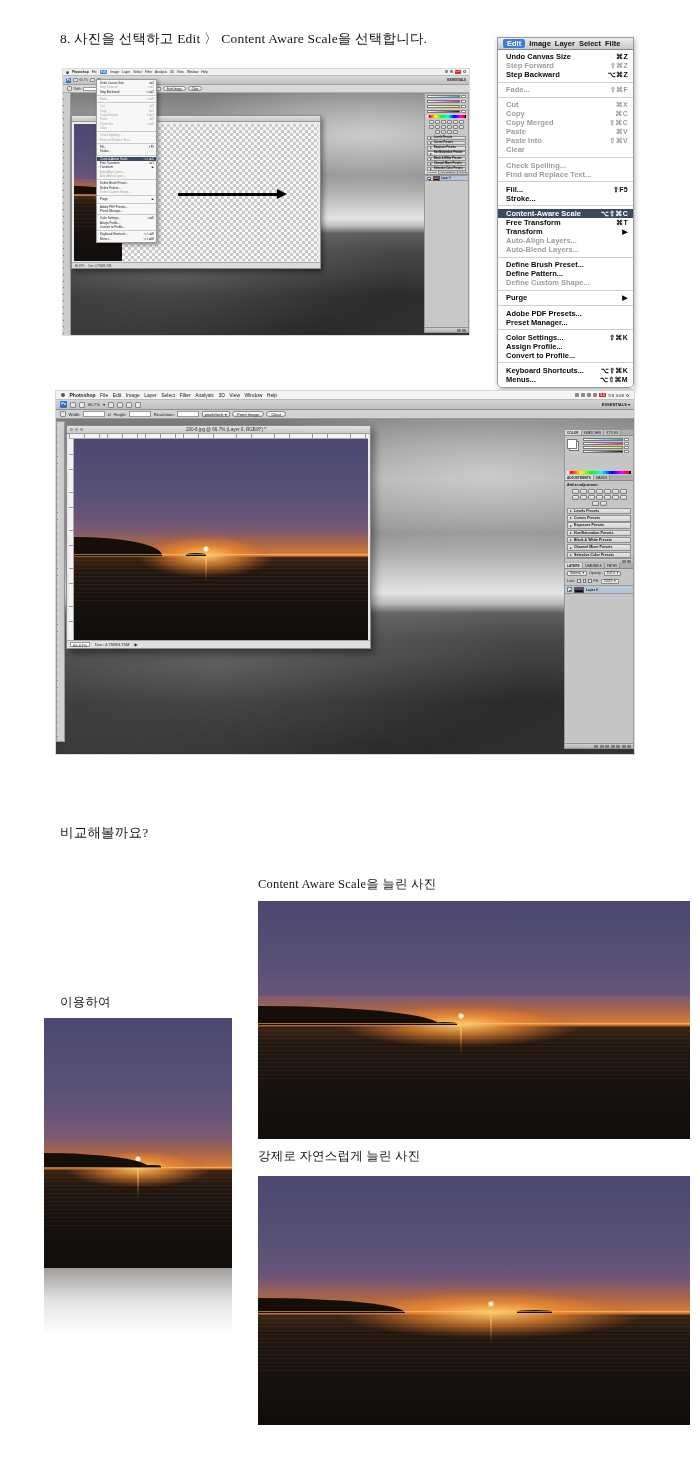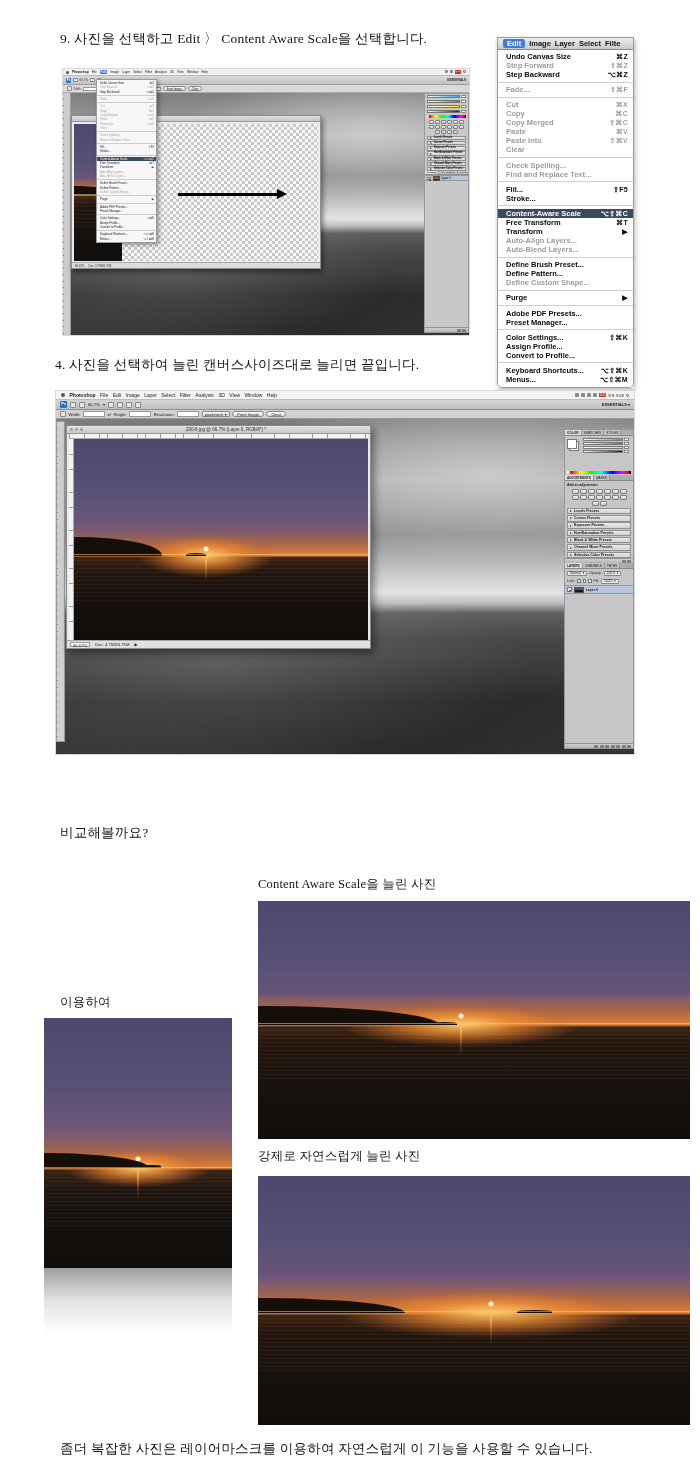--- a/index.html
+++ b/index.html
@@ -172,21 +172,21 @@
 .eyebox::after{content:"";position:absolute;left:1.2px;top:1.5px;width:2px;height:1.6px;background:#444;border-radius:50%}
 .lthumb{width:10px;height:6px}
 .adj-panel{display:flex;flex-direction:column}
 .addadj{font-size:3.4px;font-weight:bold;padding:1.5px 2px;color:#111}
 </style>
 </head>
 <body>
 
 <div id="page">
 
-  <div class="ktext t-step3">9. 사진을 선택하고 Edit 〉 Content Aware Scale을 선택합니다.</div>
+  <div class="ktext t-step3">8. 사진을 선택하고 Edit 〉 Content Aware Scale을 선택합니다.</div>
 
   <div class="smallshot">
     <div class="ss-menubar">
       <span class="apple"></span>
       <span class="mb-items">
           <span>Photoshop</span>
           <span>File</span>
           <span>Edit</span>
           <span>Image</span>
           <span>Layer</span>
@@ -595,21 +595,20 @@
           <span class="emi-l">Keyboard Shortcuts...</span>
           <span class="emi-k">⌥⇧⌘K</span>
         </div>
         <div class="emi enabled">
           <span class="emi-l">Menus...</span>
           <span class="emi-k">⌥⇧⌘M</span>
         </div>
       </div>
   </div>
 
-  <div class="ktext t-step4">4. 사진을 선택하여 늘린 캔버스사이즈대로 늘리면 끝입니다.</div>
 
   <div class="largeshot">
     <div class="ls-menubar">
       <span class="apple"></span>
       <span class="mb-items">
           <span>Photoshop</span>
           <span>File</span>
           <span>Edit</span>
           <span>Image</span>
           <span>Layer</span>
@@ -848,15 +847,14 @@
 
   <div class="ktext cap cap3">강제로 자연스럽게 늘린 사진</div>
   <div class="sunset photo3">
     <i class="sun"></i>
     <i class="sunline"></i>
     <i class="headland"></i>
     <i class="island"></i>
     <i class="streaks"></i>
   </div>
 
-  <div class="ktext t-footer">좀더 복잡한 사진은 레이어마스크를 이용하여 자연스럽게 이 기능을 사용할 수 있습니다.</div>
 
 </div>
 
 </body></html>

